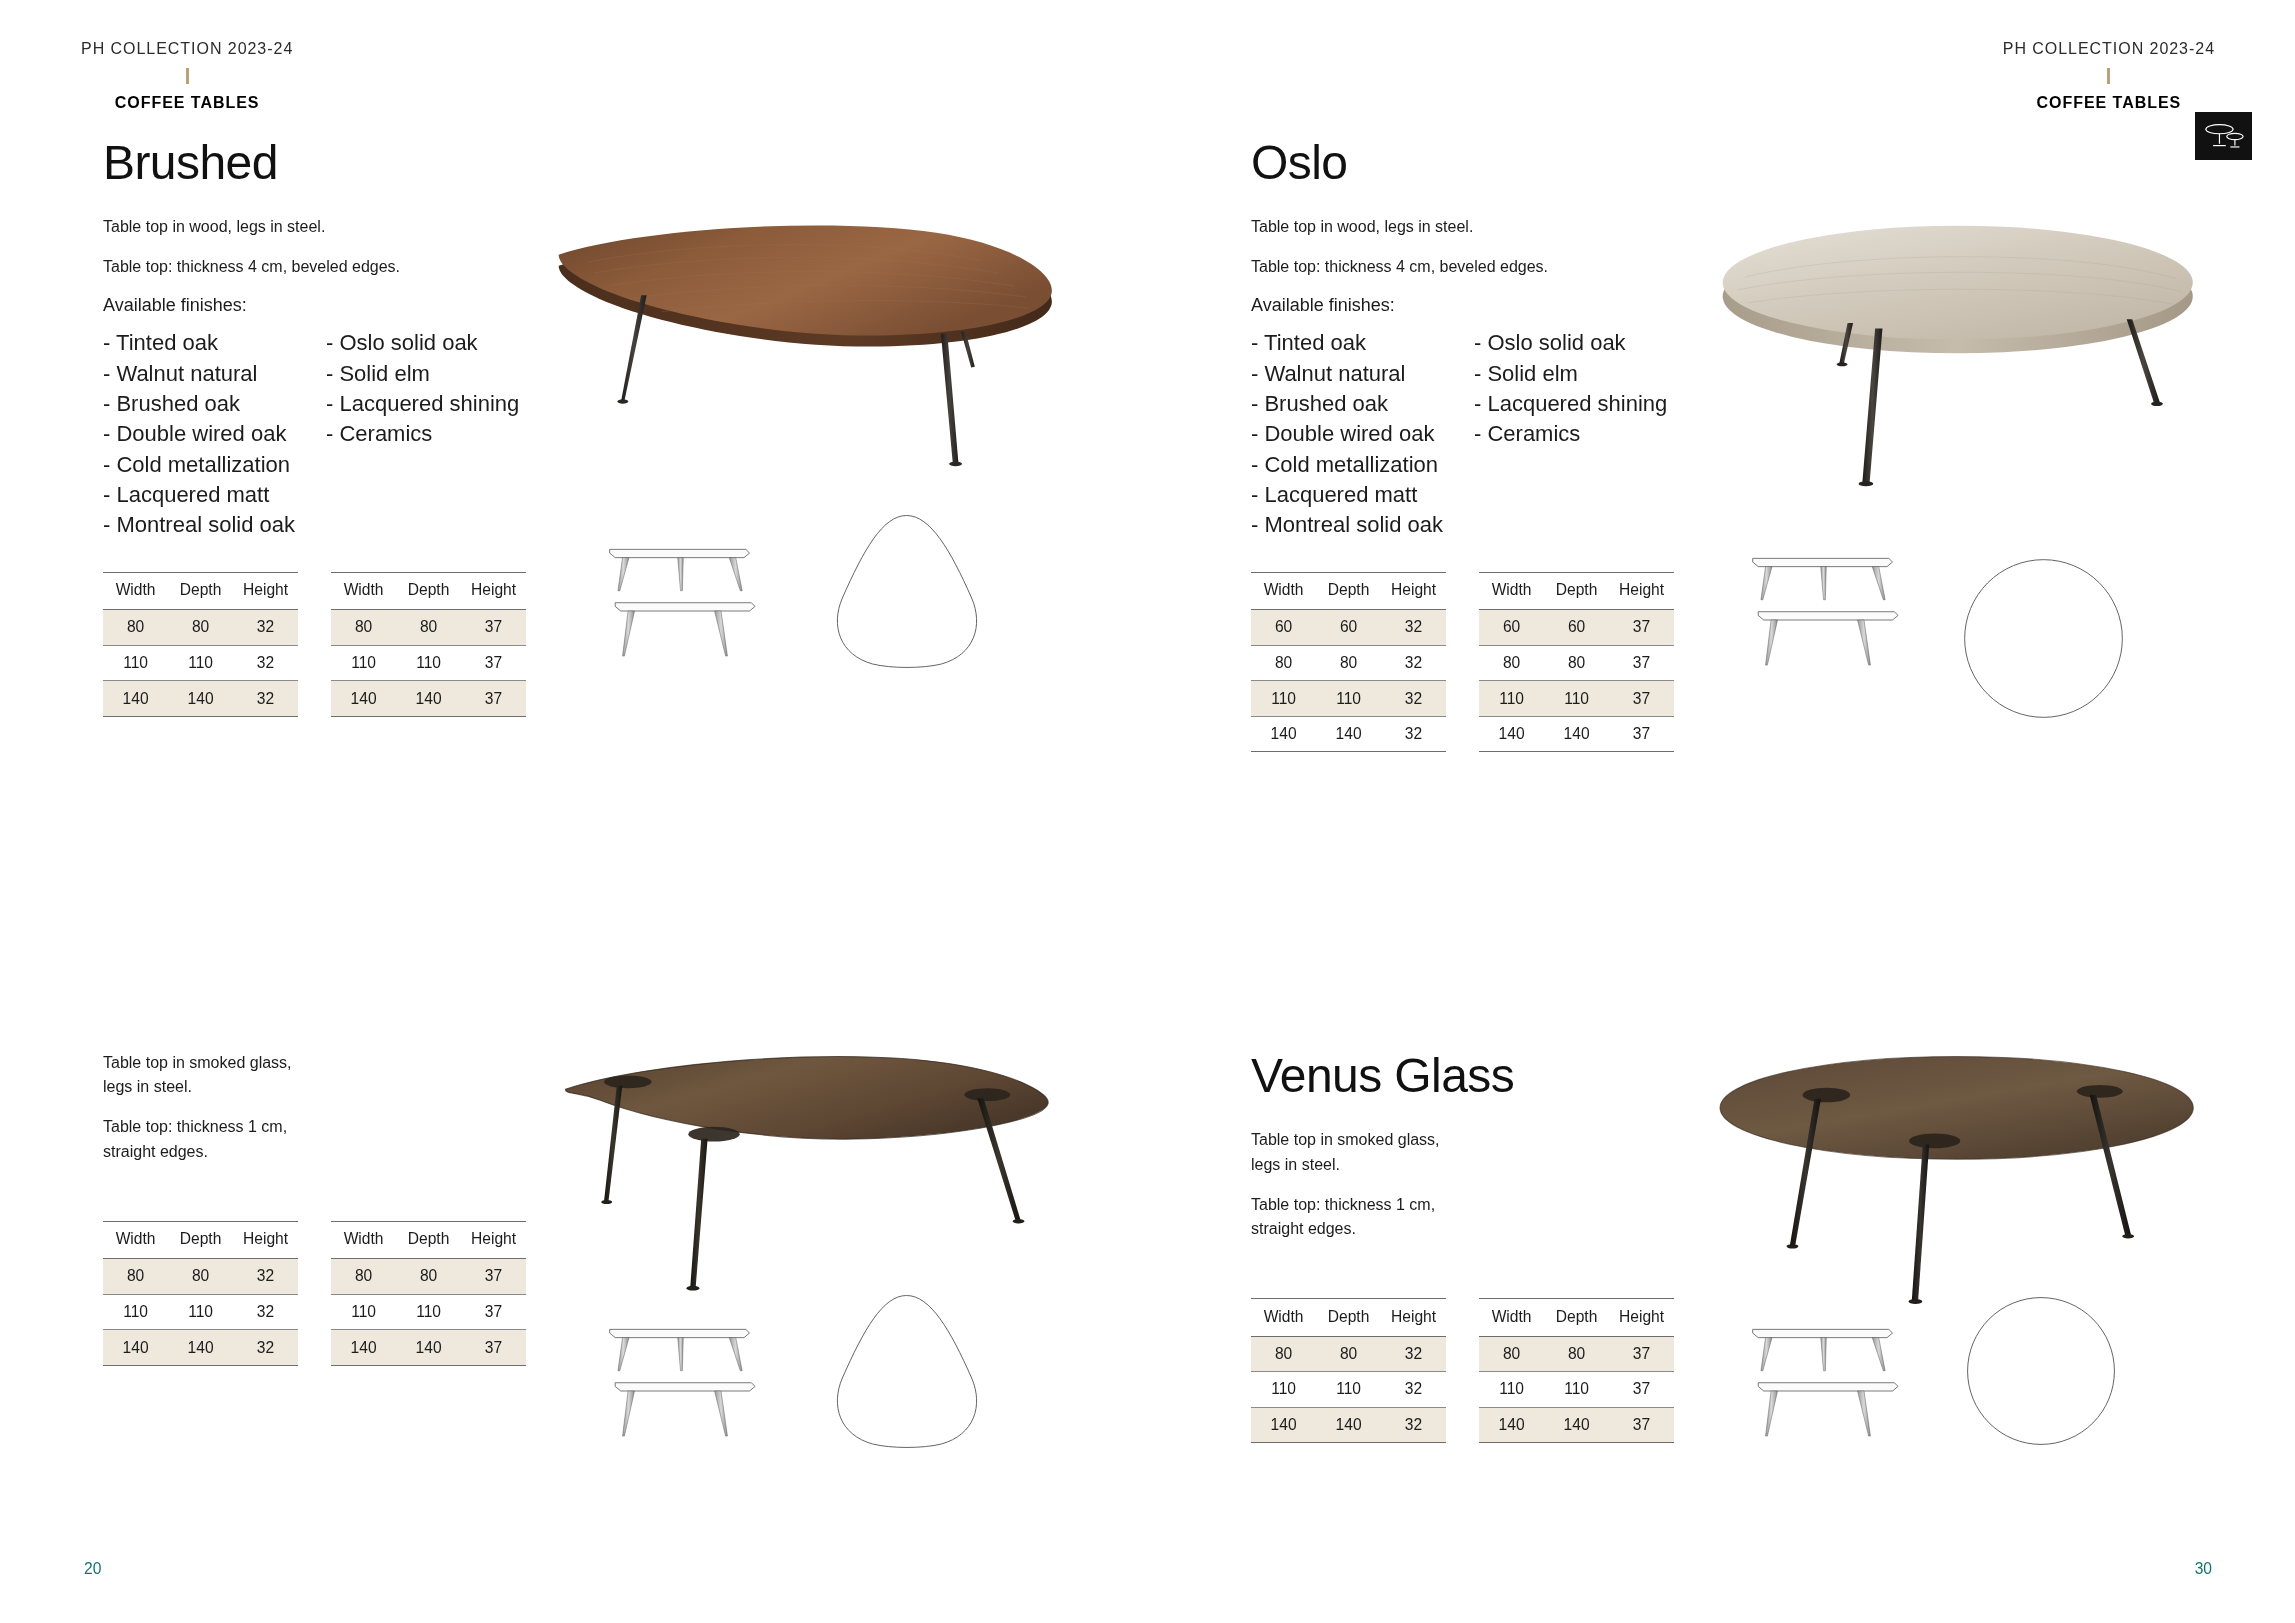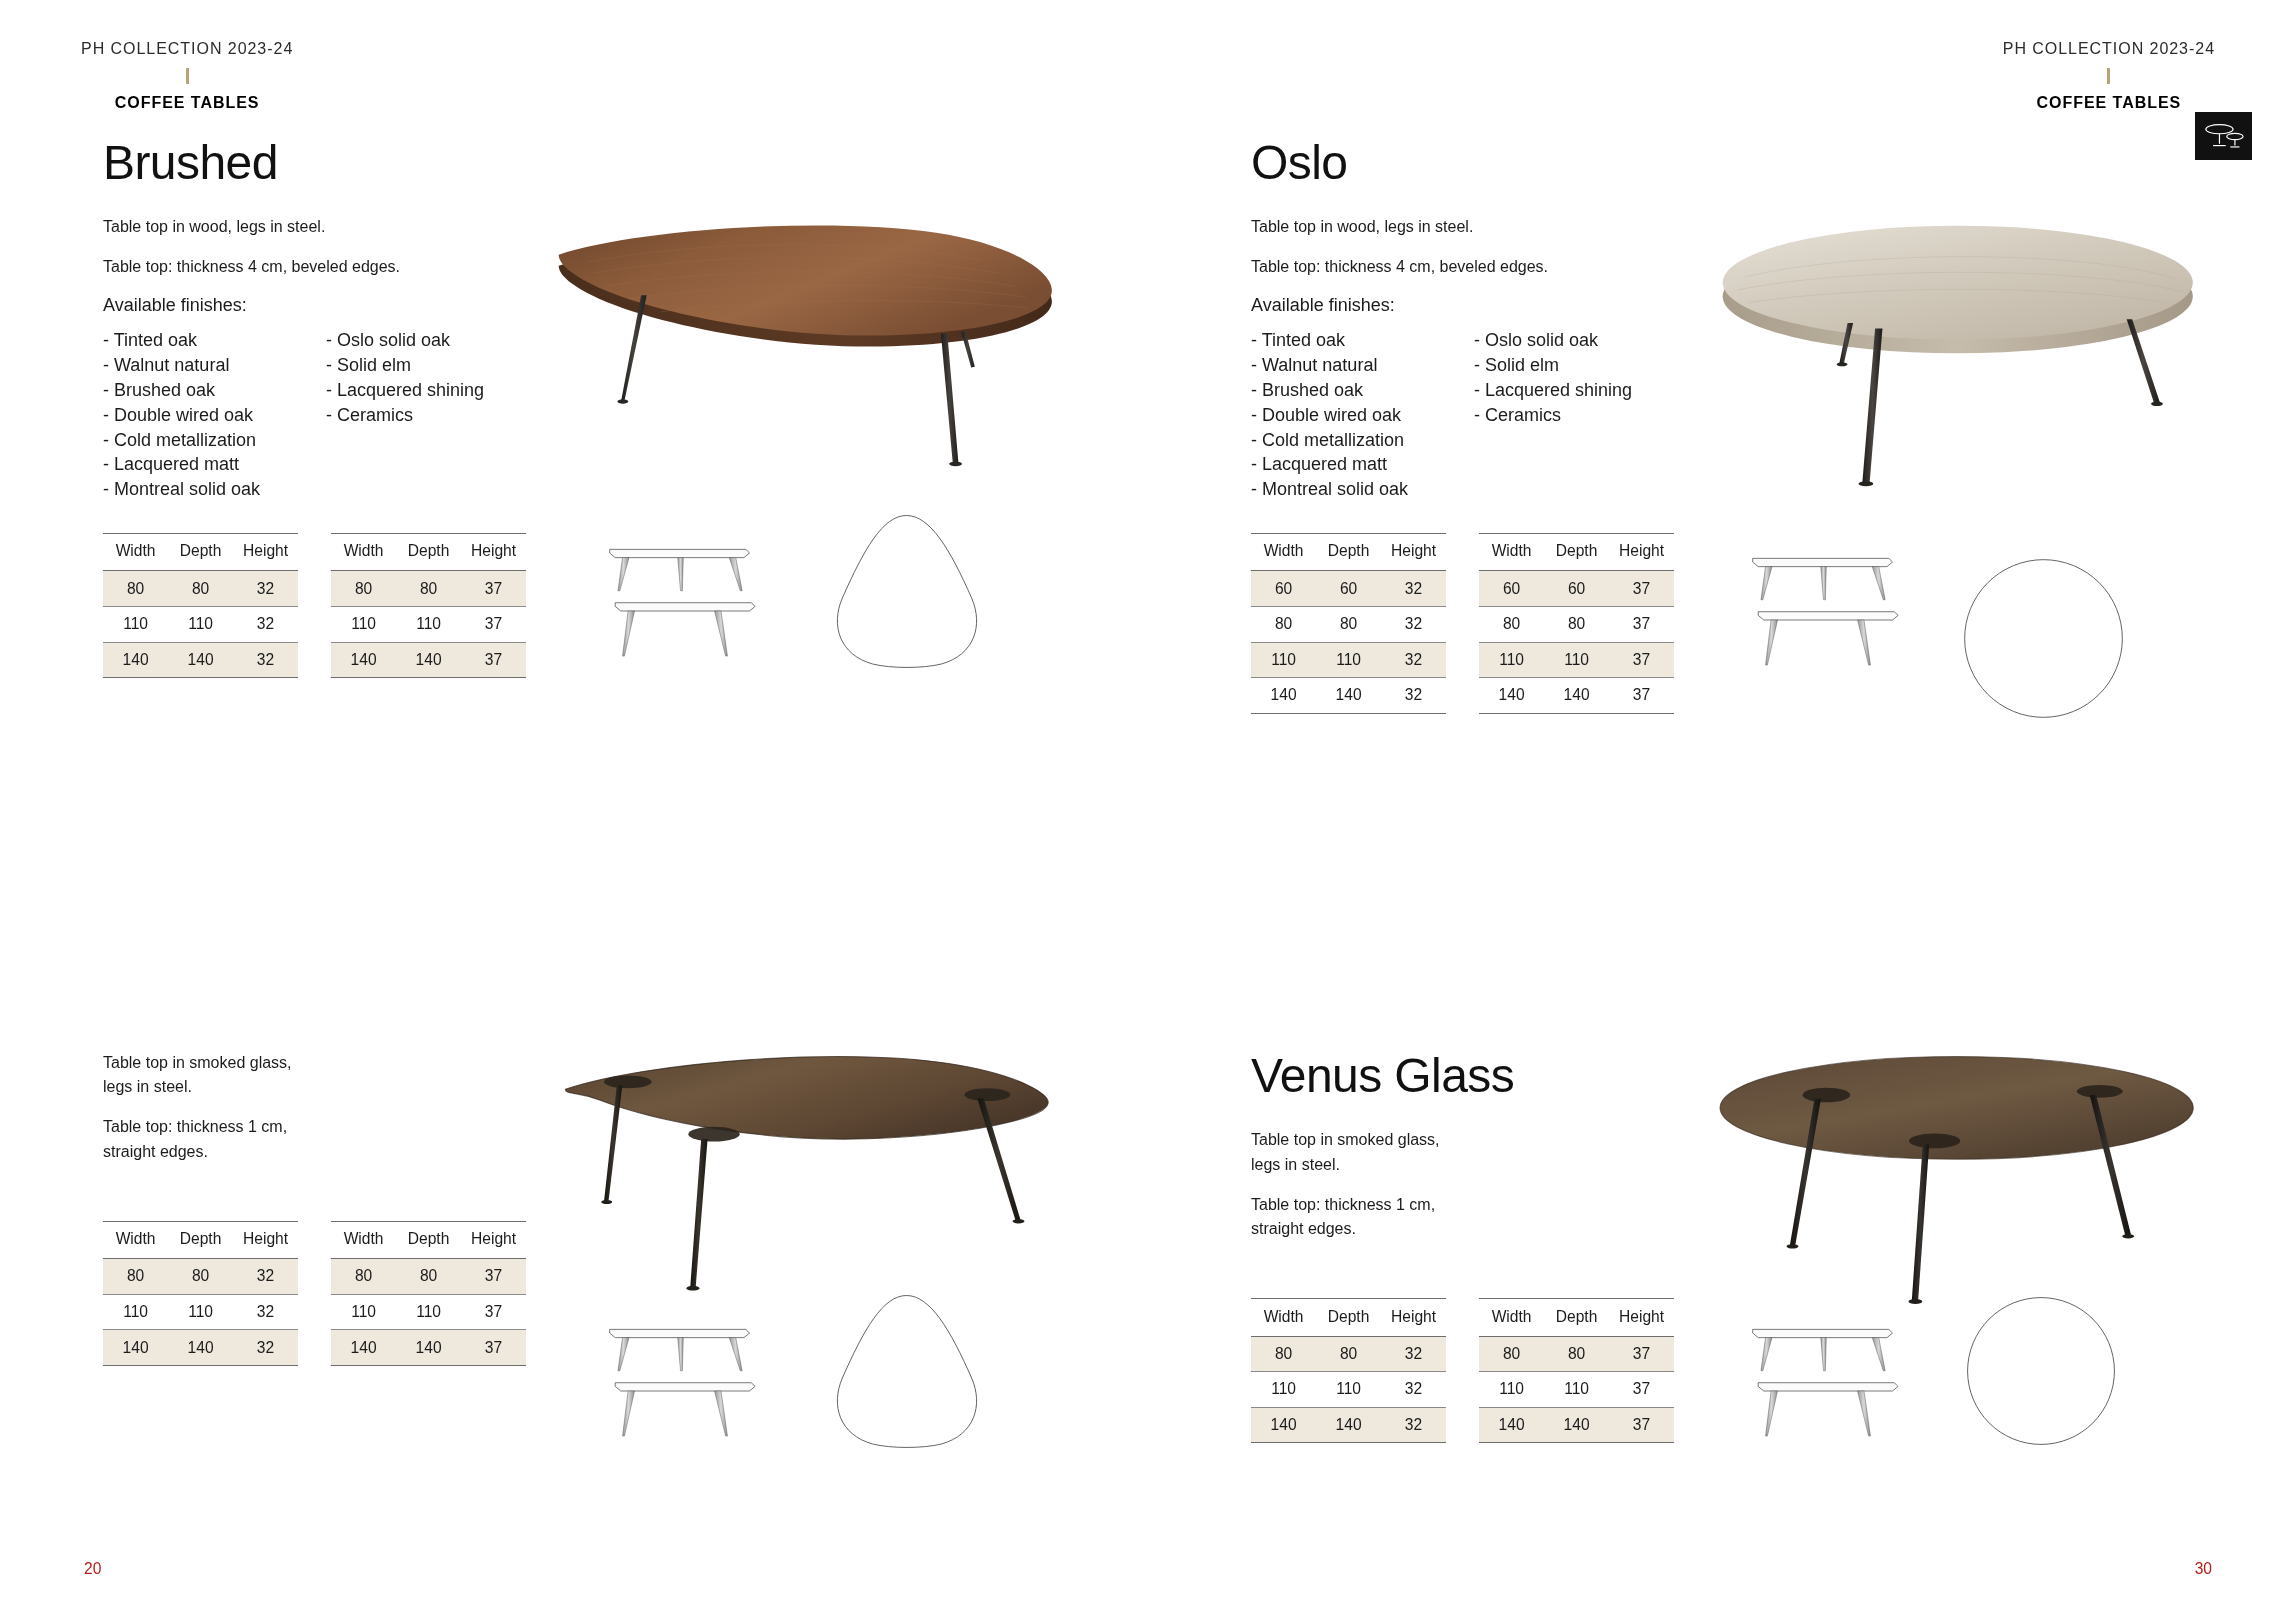--- a/index.html
+++ b/index.html
@@ -26,41 +26,41 @@
   .runhead .rh-cat { color: #000; font-weight: 700; }
 
   
   .cat-badge {
     position: absolute; top: 112px; right: 44px;
     width: 57px; height: 48px; background: #111111;
     display: flex; align-items: center; justify-content: center;
   }
 
   
-  .pagenum { position: absolute; bottom: 46px; font-size: 15.6px; color: #b91c1c; }
+  .pagenum { position: absolute; bottom: 46px; font-size: 15.6px; color: #0f766e; }
   .pagenum.left  { left: 84px; }
   .pagenum.right { right: 84px; }
 
   
   .product { position: absolute; }
   .prod-tl { left: 103px;  top: 138px; width: 1029px; }
   .prod-bl { left: 103px;  top: 1051px; width: 1029px; }
 
   .prod-title {
     font-size: 48px; font-weight: 400; letter-spacing: -0.012em;
     line-height: 1.04; color: #111; margin-bottom: 27.5px;
   }
   .prod-desc {
     font-size: 16px; line-height: 1.52; color: #1c1c1c; margin-bottom: 15.6px;
     max-width: 478px; white-space: pre-line;
   }
   .finish-label { font-size: 18px; color: #1c1c1c; margin-bottom: 12px; }
   .finish-cols { display: flex; gap: 0; }
   .finish-col { width: 223px; }
-  .finish-item { font-size: 18px; line-height: 1.38; color: #1c1c1c; white-space: nowrap; }
+  .finish-item { font-size: 22px; line-height: 1.38; color: #1c1c1c; white-space: nowrap; }
 
   
   .tables { display: flex; gap: 33px; margin-top: 31px; }
   .dimtable { width: 195px; border-collapse: collapse; }
   .dimtable th {
     font-size: 15.6px; font-weight: 400; color: #1c1c1c;
     padding: 8.3px 0 10px 0; text-align: center;
     border-top: 1.3px solid #6d6d6d;
     border-bottom: 1.3px solid #6d6d6d;
   }

